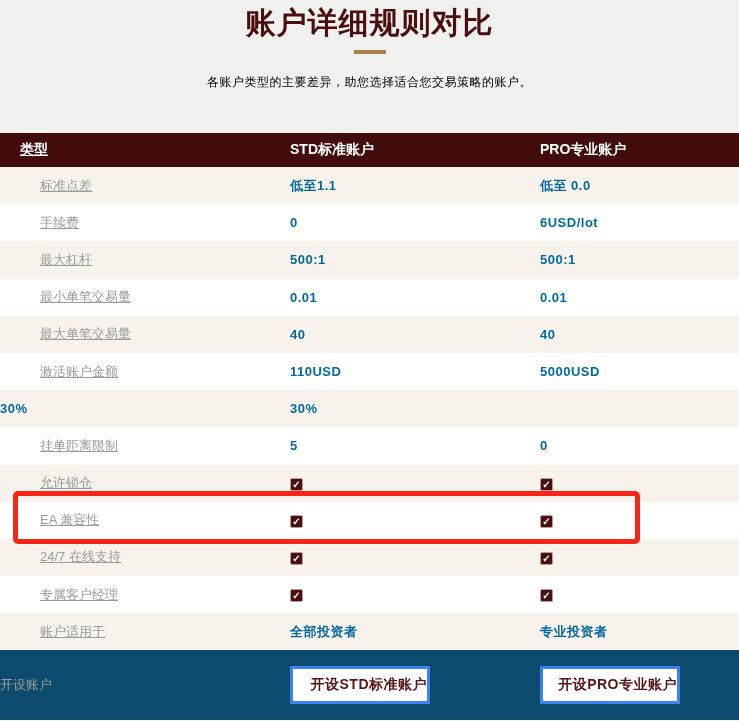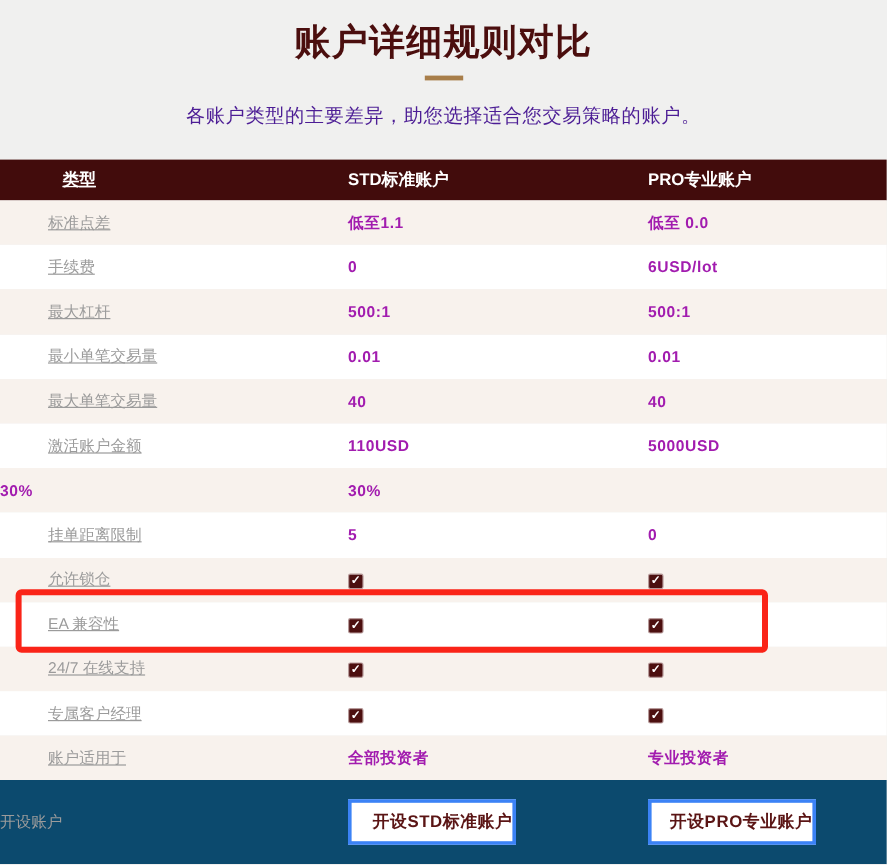--- a/index.html
+++ b/index.html
@@ -4,47 +4,47 @@
 <style>
   * { margin:0; padding:0; box-sizing:border-box; }
   html,body { width:739px; height:721px; overflow:hidden; }
   body {
     background:#f0f0ef;
     font-family:"Liberation Sans", sans-serif;
     position:relative;
   }
 
   
-  .hero { height:133px; text-align:center; padding-top:19px; }
+  .hero { height:133px; text-align:center; padding-top:6px; }
   .hero h1 {
     font-size:30px; font-weight:bold; color:#4b0e0e; letter-spacing:1px;
     line-height:34px;
   }
   .divider {
     width:32px; height:4px; background:#a87e4a; margin:10px auto 0;
   }
   .subtitle {
-    margin-top:20px; font-size:16px; color:#4c1d95; letter-spacing:0.5px;
+    margin-top:20px; font-size:12px; color:#000000; letter-spacing:0.5px;
   }
 
   
   .cmp-table { width:739px; }
   .grid-row {
     display:grid; grid-template-columns:290px 250px 1fr;
     align-items:center; width:100%;
   }
   .thead {
     background:#420c0c; color:#ffffff; height:34px;
     font-size:14px; font-weight:bold;
   }
-  .thead .c1 { padding-left:52px;text-decoration:underline; }
+  .thead .c1 { padding-left:20px;text-decoration:underline; }
   .trow { height:37.2px; font-size:13px; background:#ffffff; }
   .trow.alt { background:#f8f2ed; }
   .trow .c1 { padding-left:40px; color:#9b9b9b; font-weight:normal;text-decoration:underline; }
-  .trow .val { font-weight:bold; color:#a21caf; letter-spacing:0.5px; }
+  .trow .val { font-weight:bold; color:#0369a1; letter-spacing:0.5px; }
   .btn-row { height:70px; background:#0c4a6e; }
 
   
   .checkbox {
     display:inline-block; width:13px; height:13px;
     background:#4c0f0f; border:1px solid #b79a9a; border-radius:2px;
     color:#ffffff; font-size:10px; line-height:11px; text-align:center;
     font-weight:bold;
   }
 

